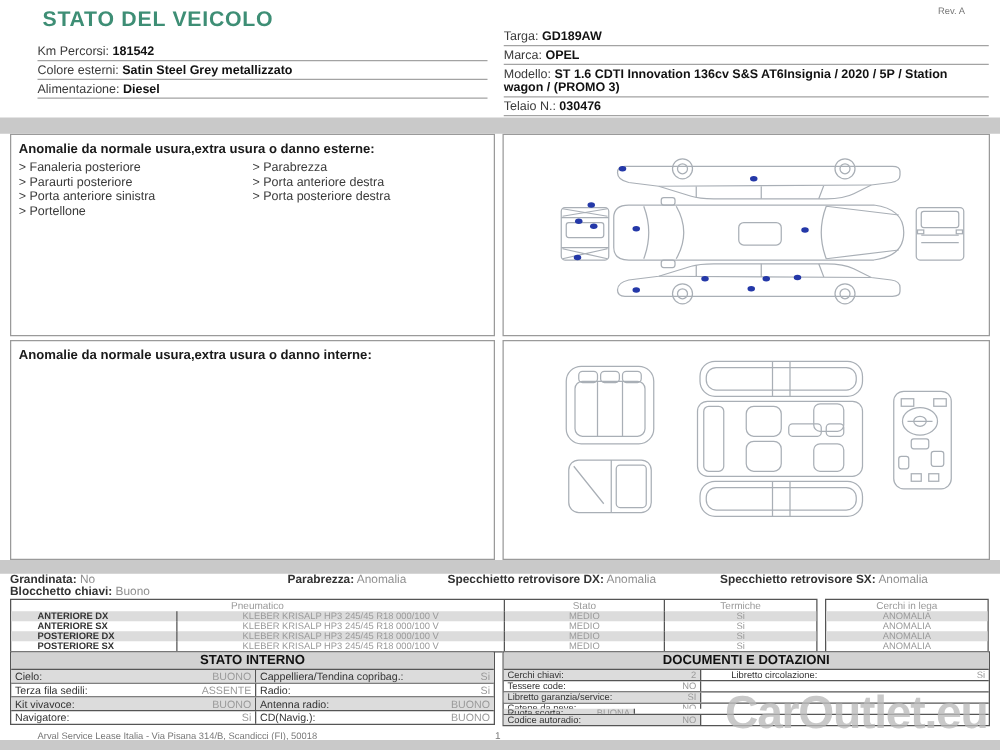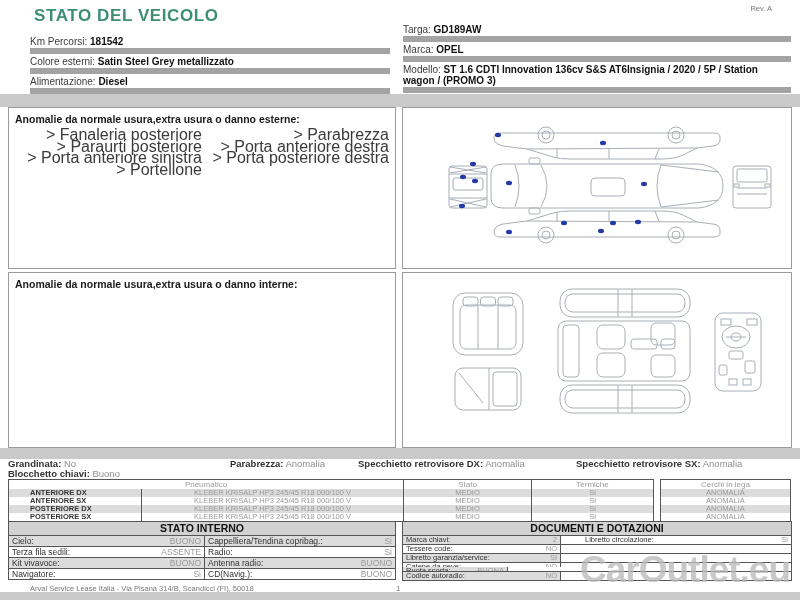--- a/index.html
+++ b/index.html
@@ -9,33 +9,33 @@
   #band1{top:94px;height:13px;}
   #band2{top:448px;height:11px;}
   #band3{top:592px;height:8px;}
 
   
   .title{position:absolute;left:34px;top:6px;font-size:17px;font-weight:bold;color:#3e8e75;letter-spacing:.6px;}
   .rev{position:absolute;right:28px;top:4px;font-size:7.5px;color:#777;}
   .info-col{position:absolute;}
   #info-left{left:30px;top:34px;width:360px;}
   #info-right{left:403px;top:22px;width:388px;}
-  .info-row{border-bottom:6px solid #a3a3a3;padding:2px 0 1px;font-size:10px;line-height:11px;}
+  .info-row{border-bottom:1px solid #a3a3a3;padding:2px 0 1px;font-size:10px;line-height:11px;}
   .info-row .lbl{color:#3a3a3a;}
   .info-row .val{font-weight:bold;color:#111;}
 
   
   .sect-box{position:absolute;border:1px solid #9a9a9a;background:#fff;box-sizing:border-box;}
   #ext-text{left:8px;top:107px;width:388px;height:162px;}
   #ext-diagram{left:402px;top:107px;width:390px;height:162px;}
   #int-text{left:8px;top:272px;width:388px;height:176px;}
   #int-diagram{left:402px;top:272px;width:390px;height:176px;}
   .sect-title{font-weight:bold;font-size:10.5px;color:#1a1a1a;padding:5px 0 4px 6px;}
   .anom-cols{display:flex;padding:0 6px;}
-  .anom-col{width:50%;font-size:16px;line-height:11.5px;color:#3a3a3a;text-align:right;}
+  .anom-col{width:50%;font-size:10px;line-height:11.5px;color:#3a3a3a;}
   .anom-item::before{content:"> ";}
   svg{display:block;}
   .sketch{stroke:#a9afb6;fill:none;stroke-width:1;}
   .dot{fill:#2438a8;stroke:none;}
 
   
   .cond{position:absolute;font-size:9.5px;line-height:10px;white-space:nowrap;}
   .cond .lbl{font-weight:bold;color:#333;}
   .cond .val{color:#8f8f8f;}
 
@@ -341,21 +341,21 @@
           <span class="lbl">CD(Navig.):</span>
           <span class="val">BUONO</span>
         </div>
     </div>
   </div>
 
   <div class="tbl" id="doc">
     <div class="tbl-head">DOCUMENTI E DOTAZIONI</div>
     <div class="doc-row">
       <div class="half doc-l g">
-          <span class="lbl">Marca chiavi:</span>
+          <span class="lbl">Cerchi chiavi:</span>
           <span class="val">2</span>
         </div>
       <div class="half doc-r">
           <span class="lbl">Libretto circolazione:</span>
           <span class="val">Si</span>
         </div>
     </div>
     <div class="doc-row">
       <div class="half doc-l">
           <span class="lbl">Tessere code:</span>

